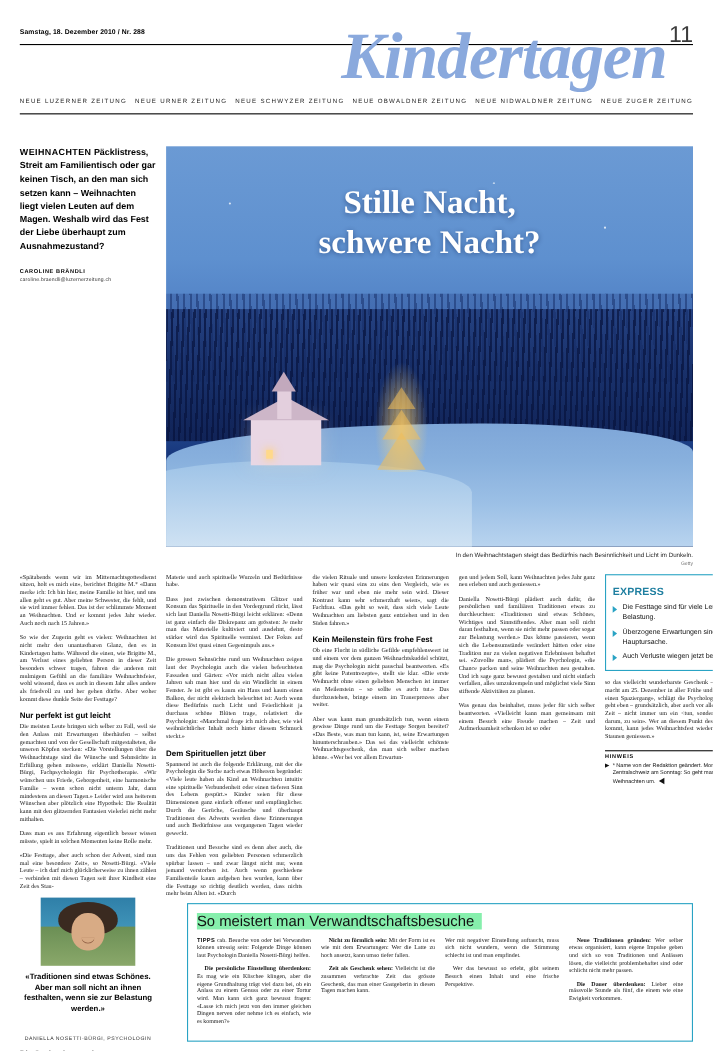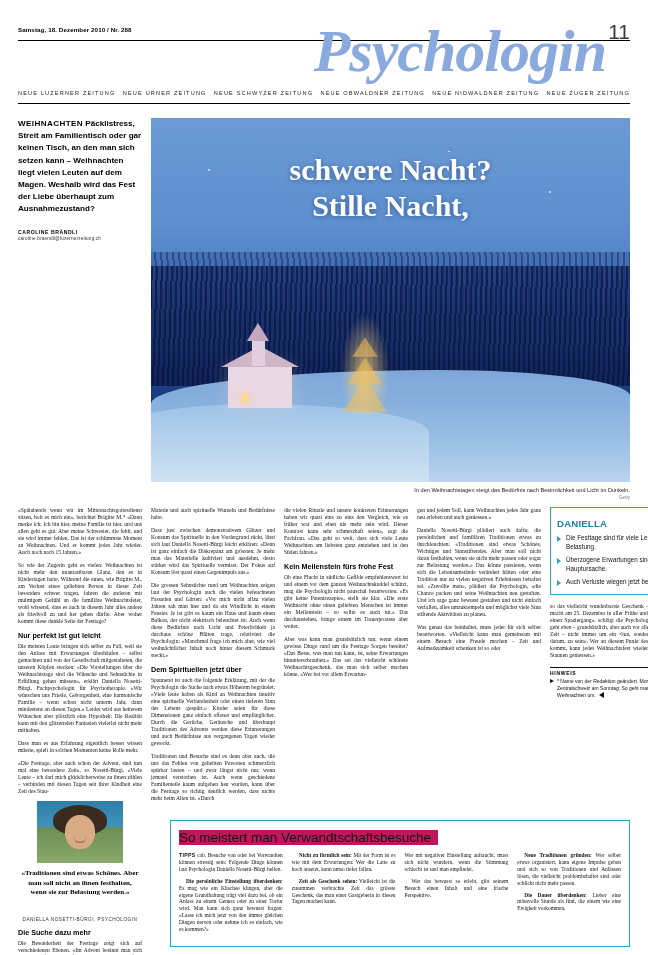--- a/index.html
+++ b/index.html
@@ -46,21 +46,21 @@
     font-family: "Liberation Sans", sans-serif;
     font-size: 5.6px; letter-spacing: 1.15px; color: #1b1b1b;
     white-space: nowrap;
   }
   .rule-under-titles {
     position: absolute; left: 0; right: 0; top: 103px;
     border-top: .8px solid #000;
   }
 
   
-  .hero { position: relative; display: flex; gap: 9px; margin-top: 6px; }
+  .hero { position: relative; display: flex; gap: 9px; margin-top: 21px; }
   .lede-col { width: 124px; flex: 0 0 124px; }
   .lede {
     font-family: "Liberation Sans", sans-serif;
     font-size: 8.1px; line-height: 12.2px; font-weight: bold; color: #000;
     text-align: left;
   }
   .lede .kicker { letter-spacing: .4px; }
   .byline { margin-top: 13px; }
   .byline .name {
     font-family: "Liberation Sans", sans-serif;
@@ -191,21 +191,21 @@
   }
   .portrait .face {
     position: absolute; left: 28px; top: 14px; width: 30px; height: 34px;
     background: #d8ab85; border-radius: 48% 48% 46% 46%;
   }
   .portrait .smile {
     position: absolute; left: 37px; top: 36px; width: 12px; height: 5px;
     border-bottom: 1.6px solid #8b5a40; border-radius: 0 0 12px 12px;
   }
   .quote {
-    font-family: Liberation Serif, serif;
+    font-family: Liberation Sans, sans-serif;
     font-size: 7.1px; line-height: 9.6px; font-weight: bold;
     text-align: center; margin: 6px 2px 19px 2px; color: #000;
   }
   .quote-src {
     font-family: "Liberation Sans", sans-serif;
     font-size: 4.7px; line-height: 6.4px; letter-spacing: .5px;
     text-align: center; color: #333; margin-bottom: 5px;
   }
 
   
@@ -255,21 +255,21 @@
 
   
   .bottombox {
     position: absolute; left: 170px; right: 18px; bottom: 8px;
     border: 1px solid #29a3c4; box-sizing: border-box; padding: 7px 8px 8px 8px;
     background: #fff;
   }
   .bottombox h2 {
     font-family: "Liberation Sans", sans-serif;
     font-size: 13.5px; font-weight: normal; color: #111;
-    margin: -16px 0 7px 0; background: #be185d; display: inline-block; padding-right: 7px;
+    margin: -16px 0 7px 0; background: #86efac; display: inline-block; padding-right: 7px;
   }
   .bb-cols { display: flex; gap: 9px; }
   .bb-col { flex: 1 1 0; }
   .bb-col p {
     font-family: "Liberation Serif", serif;
     font-size: 5.4px; line-height: 6.9px; text-align: justify;
     margin: 0 0 5px 0; color: #121212; hyphens: auto;
   }
   .bb-col p b.lead {
     font-family: "Liberation Sans", sans-serif; font-size: 5.2px; letter-spacing: .3px;
@@ -279,21 +279,21 @@
 </style>
 </head>
 <body>
 
 <div class="page">
 
   <div class="masthead">
     <div class="issue-line">Samstag, 18. Dezember 2010 / Nr. 288</div>
     <div class="rule-top"></div>
     <div class="page-number">11</div>
-    <div class="brand">Psychologin</div>
+    <div class="brand">Kindertagen</div>
     <div class="titles-row">
       <span>NEUE LUZERNER ZEITUNG</span>
       <span>NEUE URNER ZEITUNG</span>
       <span>NEUE SCHWYZER ZEITUNG</span>
       <span>NEUE OBWALDNER ZEITUNG</span>
       <span>NEUE NIDWALDNER ZEITUNG</span>
       <span>NEUE ZUGER ZEITUNG</span>
     </div>
     <div class="rule-under-titles"></div>
   </div>
@@ -322,22 +322,22 @@
         <div class="glow"></div>
         <div class="xtree">
           <i></i>
             <i></i>
             <i></i>
         </div>
         <div class="star" style="left:12%;top:14%;width:2px;height:2px;"></div>
         <div class="star" style="left:62%;top:9%;width:1.6px;height:1.6px;"></div>
         <div class="star" style="left:83%;top:20%;width:2px;height:2px;"></div>
         <div class="hero-head">
+          <div>Stille Nacht,</div>
           <div>schwere Nacht?</div>
-          <div>Stille Nacht,</div>
         </div>
       </div>
       <div class="caption">In den Weihnachtstagen steigt das Bedürfnis nach Besinnlichkeit und Licht im Dunkeln.</div>
       <div class="credit">Getty</div>
     </div>
   </div>
 
   <div class="body-area">
     <div class="cols">
 
@@ -377,21 +377,21 @@
       </div>
 
       <div class="col">
         <p class="b">gen und jedem Soll, kann Weihnachten jedes Jahr ganz neu erleben und auch geniessen.»</p>
         <p class="b">Daniella Nosetti-Bürgi plädiert auch dafür, die persönlichen und familiären Traditionen etwas zu durchleuchten: «Traditionen sind etwas Schönes, Wichtiges und Sinnstiftendes. Aber man soll nicht daran festhalten, wenn sie nicht mehr passen oder sogar zur Belastung werden.» Das könne passieren, wenn sich die Lebensumstände verändert hätten oder eine Tradition nur zu vielen negativen Erlebnissen behaftet sei. «Zuvollte man», plädiert die Psychologin, «die Chance packen und seine Weihnachten neu gestalten. Und ich sage ganz bewusst gestalten und nicht einfach verfallen, alles umzukrempeln und möglichst viele Sinn stiftende Aktivitäten zu planen.</p>
         <p class="b">Was genau das beinhaltet, muss jeder für sich selber beantworten. «Vielleicht kann man gemeinsam mit einem Besuch eine Freude machen – Zeit und Aufmerksamkeit schenken ist so oder</p>
       </div>
 
       <div class="col">
         <div class="express">
-          <h4>DANIELLA</h4>
+          <h4>EXPRESS</h4>
           <ul>
             <li>
               <span class="tri"></span>
               <span>Die Festtage sind für viele Leute auch eine Belastung.</span>
             </li>
             <li>
               <span class="tri"></span>
               <span>Überzogene Erwartungen sind dafür die Hauptursache.</span>
             </li>
             <li>

